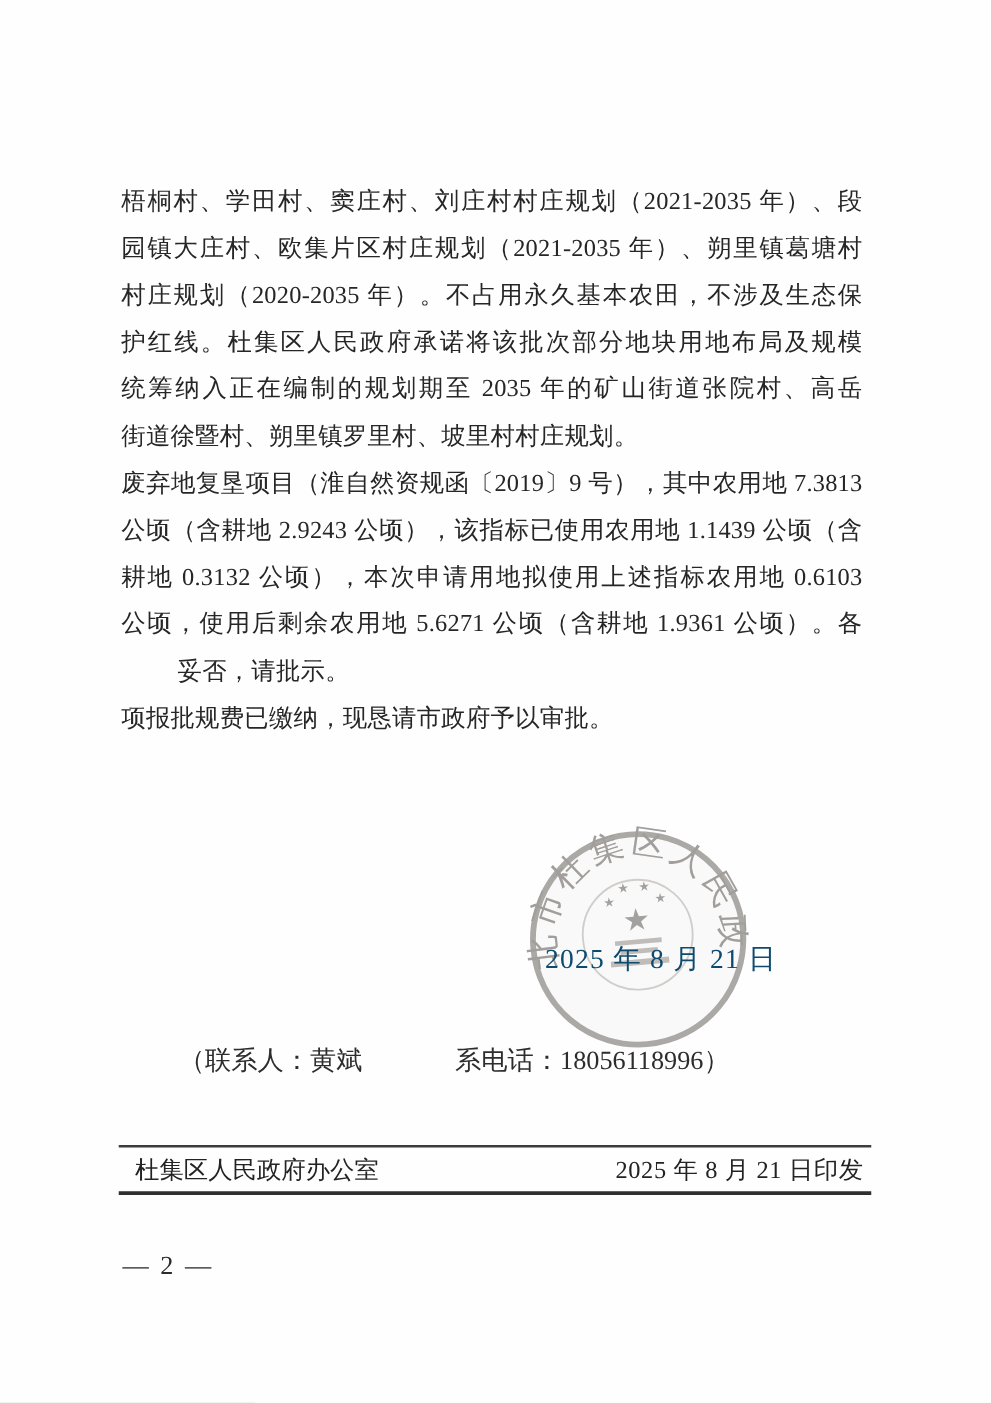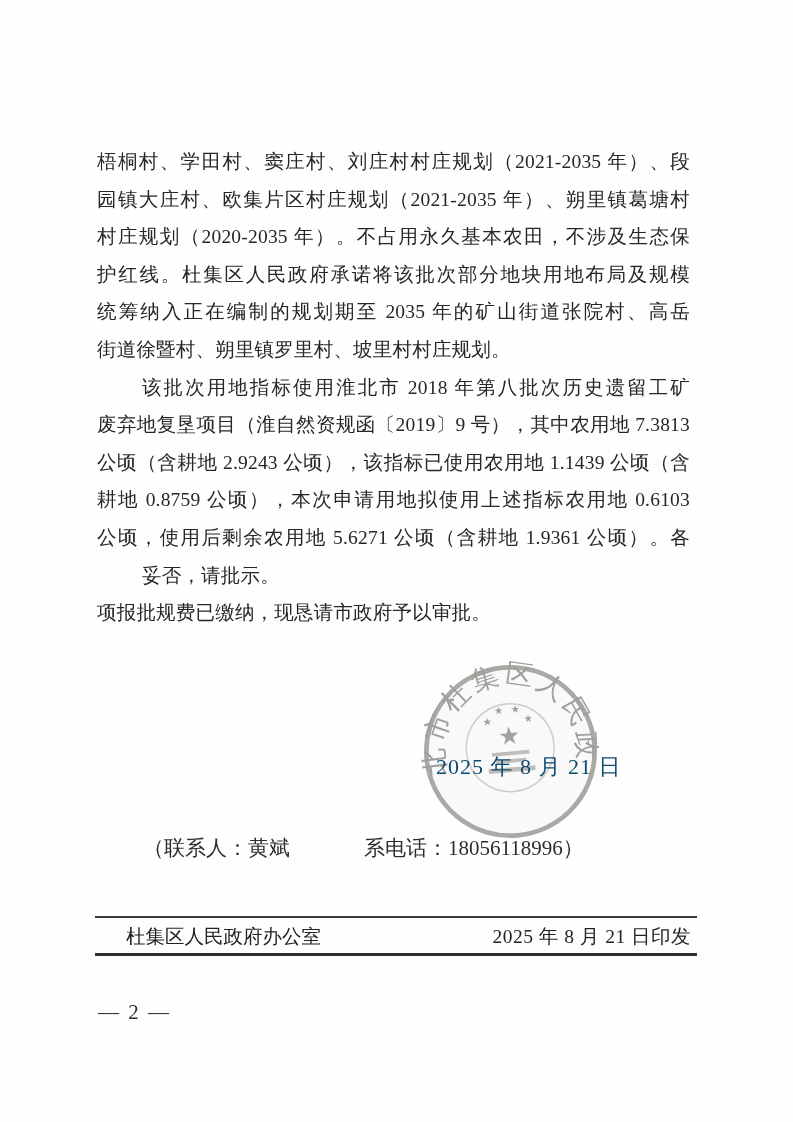--- a/index.html
+++ b/index.html
@@ -72,45 +72,44 @@
   .footer-rule-bottom {
     position:absolute; left:95px; top:953px;
     width:602px; height:3px; background:#2f2f2f;
   }
   .footer-row {
     position:absolute; left:95px; top:922px; width:602px;
     display:flex; justify-content:space-between; align-items:center;
     font-size:19.5px; color:#232323;
     line-height:29px;
   }
-  .footer-row .issuer { margin-left:31px; }
+  .footer-row .issuer { margin-left:13px; }
   .footer-row .printdate { margin-right:6px; letter-spacing:0.5px;text-align:center; }
 
   .page-number {
     position:absolute; left:98px; top:1000px;
     font-size:21px; color:#2c2c2c;
     letter-spacing:2px;
   }
 </style>
 </head>
 <body>
 
 <div class="page">
 
   <div class="text-block">
     <div class="line j">梧桐村、学田村、窦庄村、刘庄村村庄规划（2021-2035 年）、段</div>
     <div class="line j">园镇大庄村、欧集片区村庄规划（2021-2035 年）、朔里镇葛塘村</div>
     <div class="line j">村庄规划（2020-2035 年）。不占用永久基本农田，不涉及生态保</div>
     <div class="line j">护红线。杜集区人民政府承诺将该批次部分地块用地布局及规模</div>
     <div class="line j">统筹纳入正在编制的规划期至 2035 年的矿山街道张院村、高岳</div>
     <div class="line">街道徐暨村、朔里镇罗里村、坡里村村庄规划。</div>
-    <div class="line j indent">该批次用地指标使用淮北市 2018 年第八批次历史遗留工矿</div>
     <div class="line j">废弃地复垦项目（淮自然资规函〔2019〕9 号），其中农用地 7.3813</div>
     <div class="line j">公顷（含耕地 2.9243 公顷），该指标已使用农用地 1.1439 公顷（含</div>
-    <div class="line j">耕地 0.8759 公顷），本次申请用地拟使用上述指标农用地 0.6103</div>
+    <div class="line j">耕地 0.3132 公顷），本次申请用地拟使用上述指标农用地 0.6103</div>
     <div class="line j">公顷，使用后剩余农用地 5.6271 公顷（含耕地 1.9361 公顷）。各</div>
     <div class="line indent">妥否，请批示。</div>
     <div class="line">项报批规费已缴纳，现恳请市政府予以审批。</div>
   </div>
 
   <svg class="seal" viewBox="0 0 200 200">
     <circle class="seal-ring" cx="100" cy="100" r="90"></circle>
     <circle class="seal-inner" cx="100" cy="96" r="47"></circle>
     <defs>
       <path id="sealArc" d="M 32.4,123.9 A 72,72 0 1 1 167.6,123.9" fill="none"></path>

